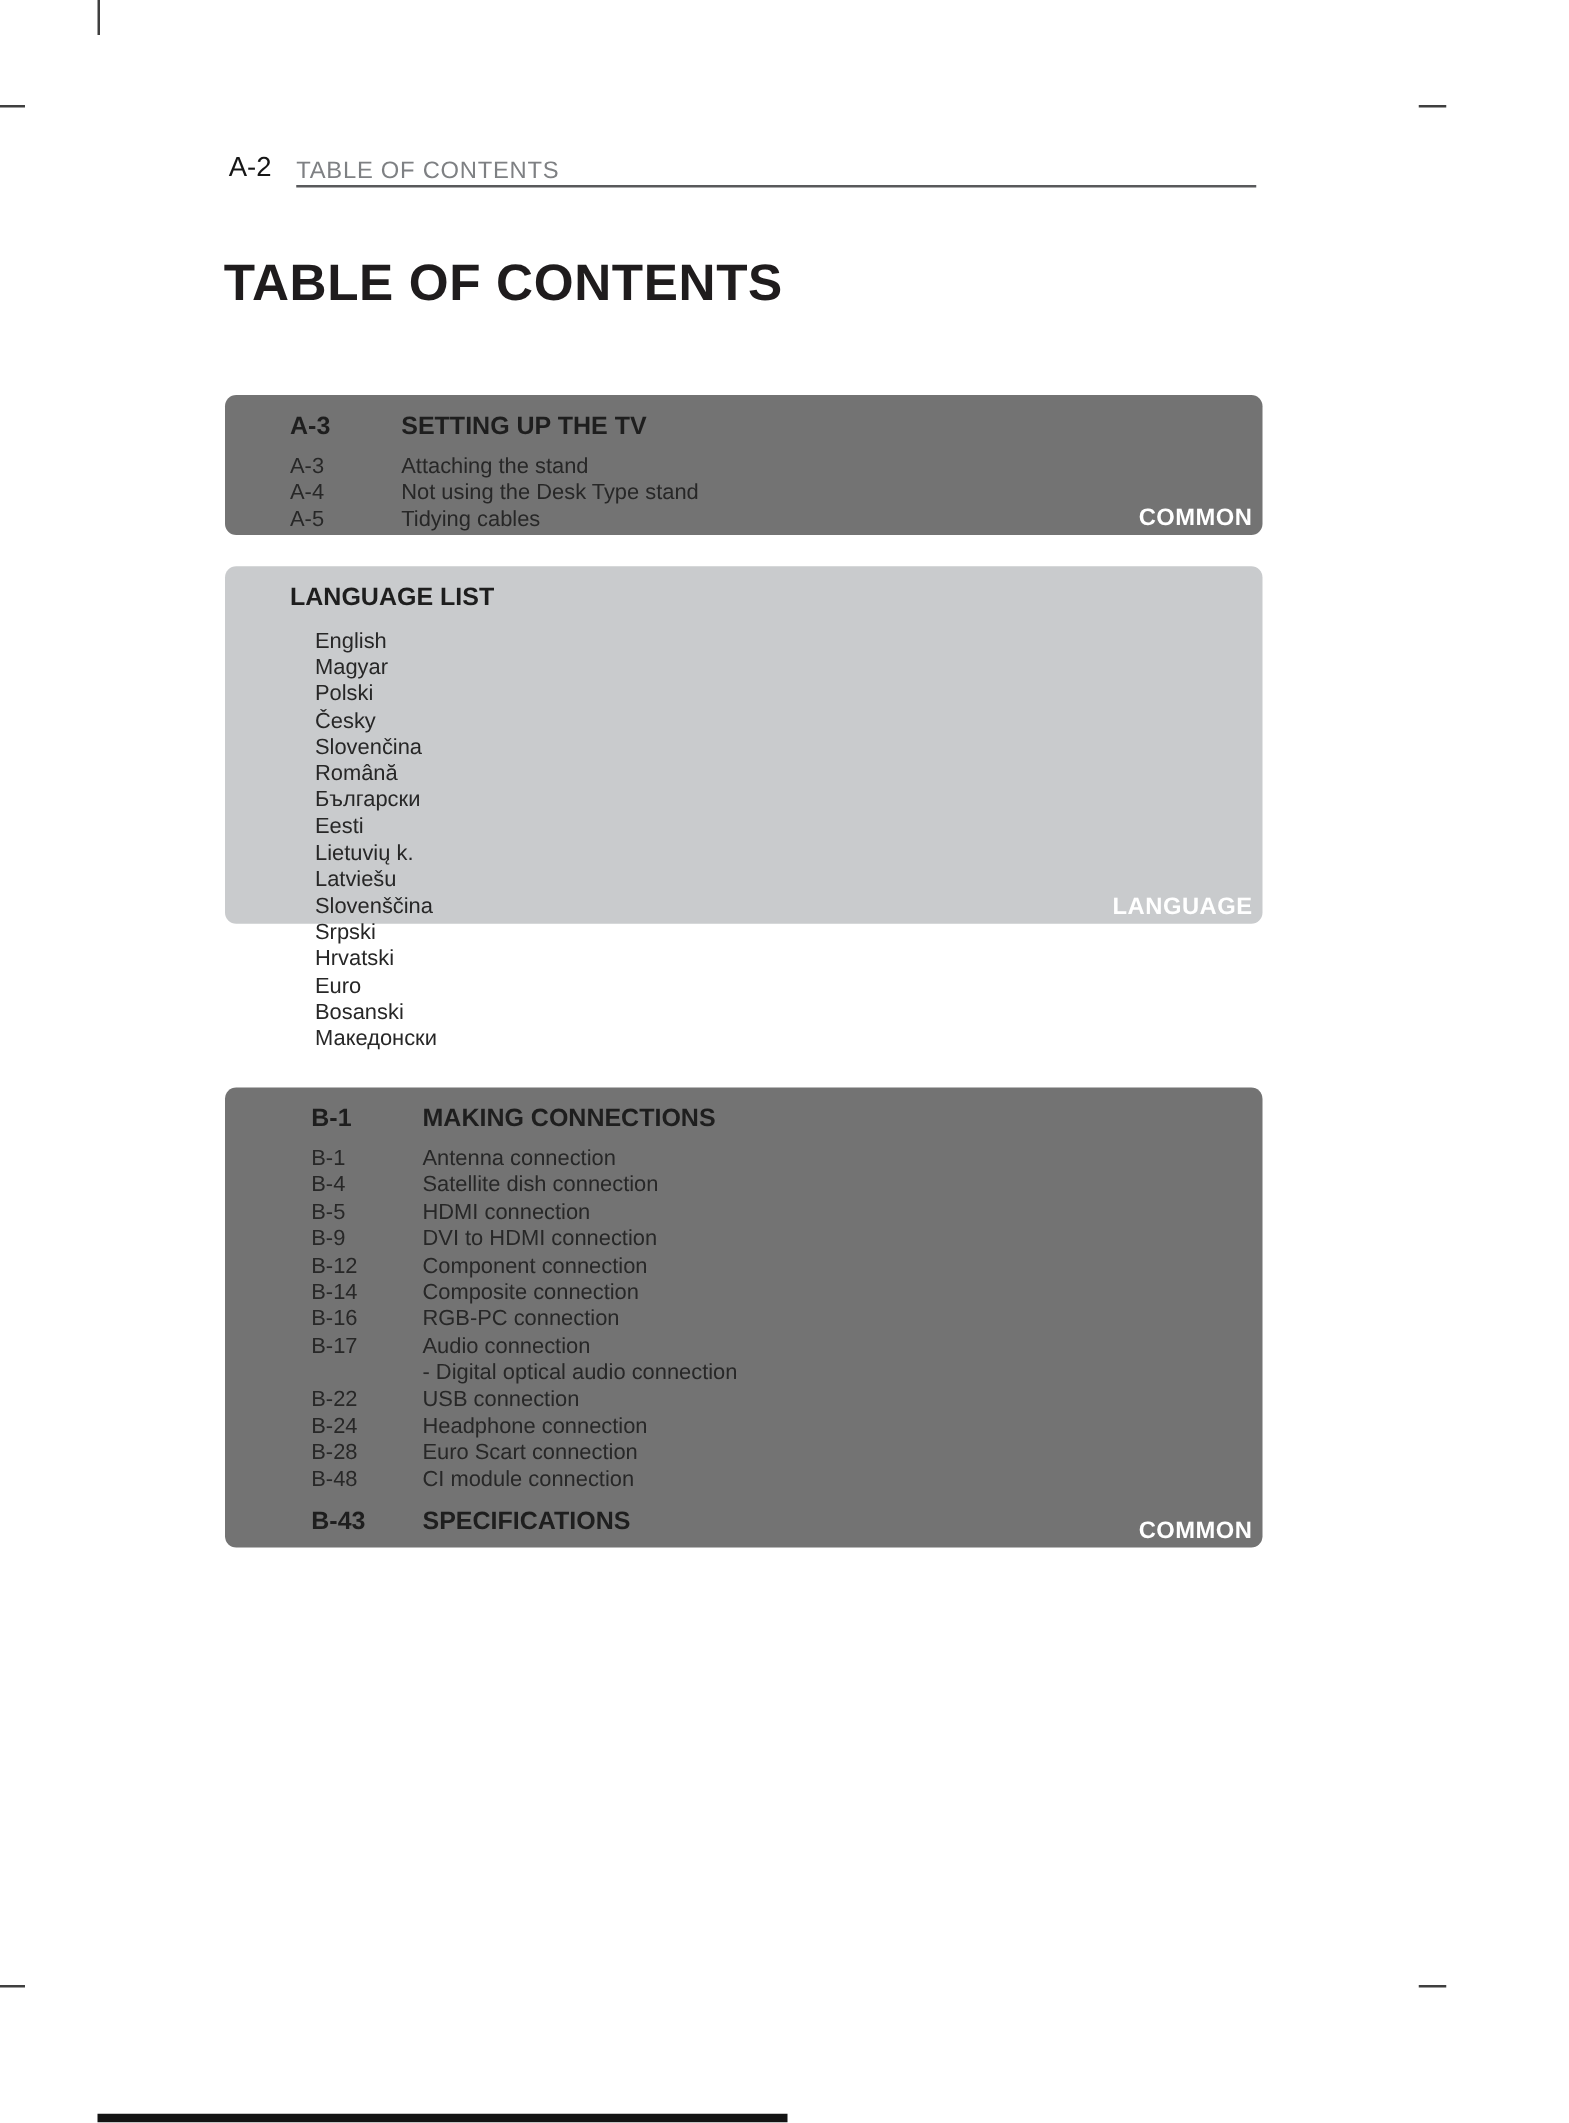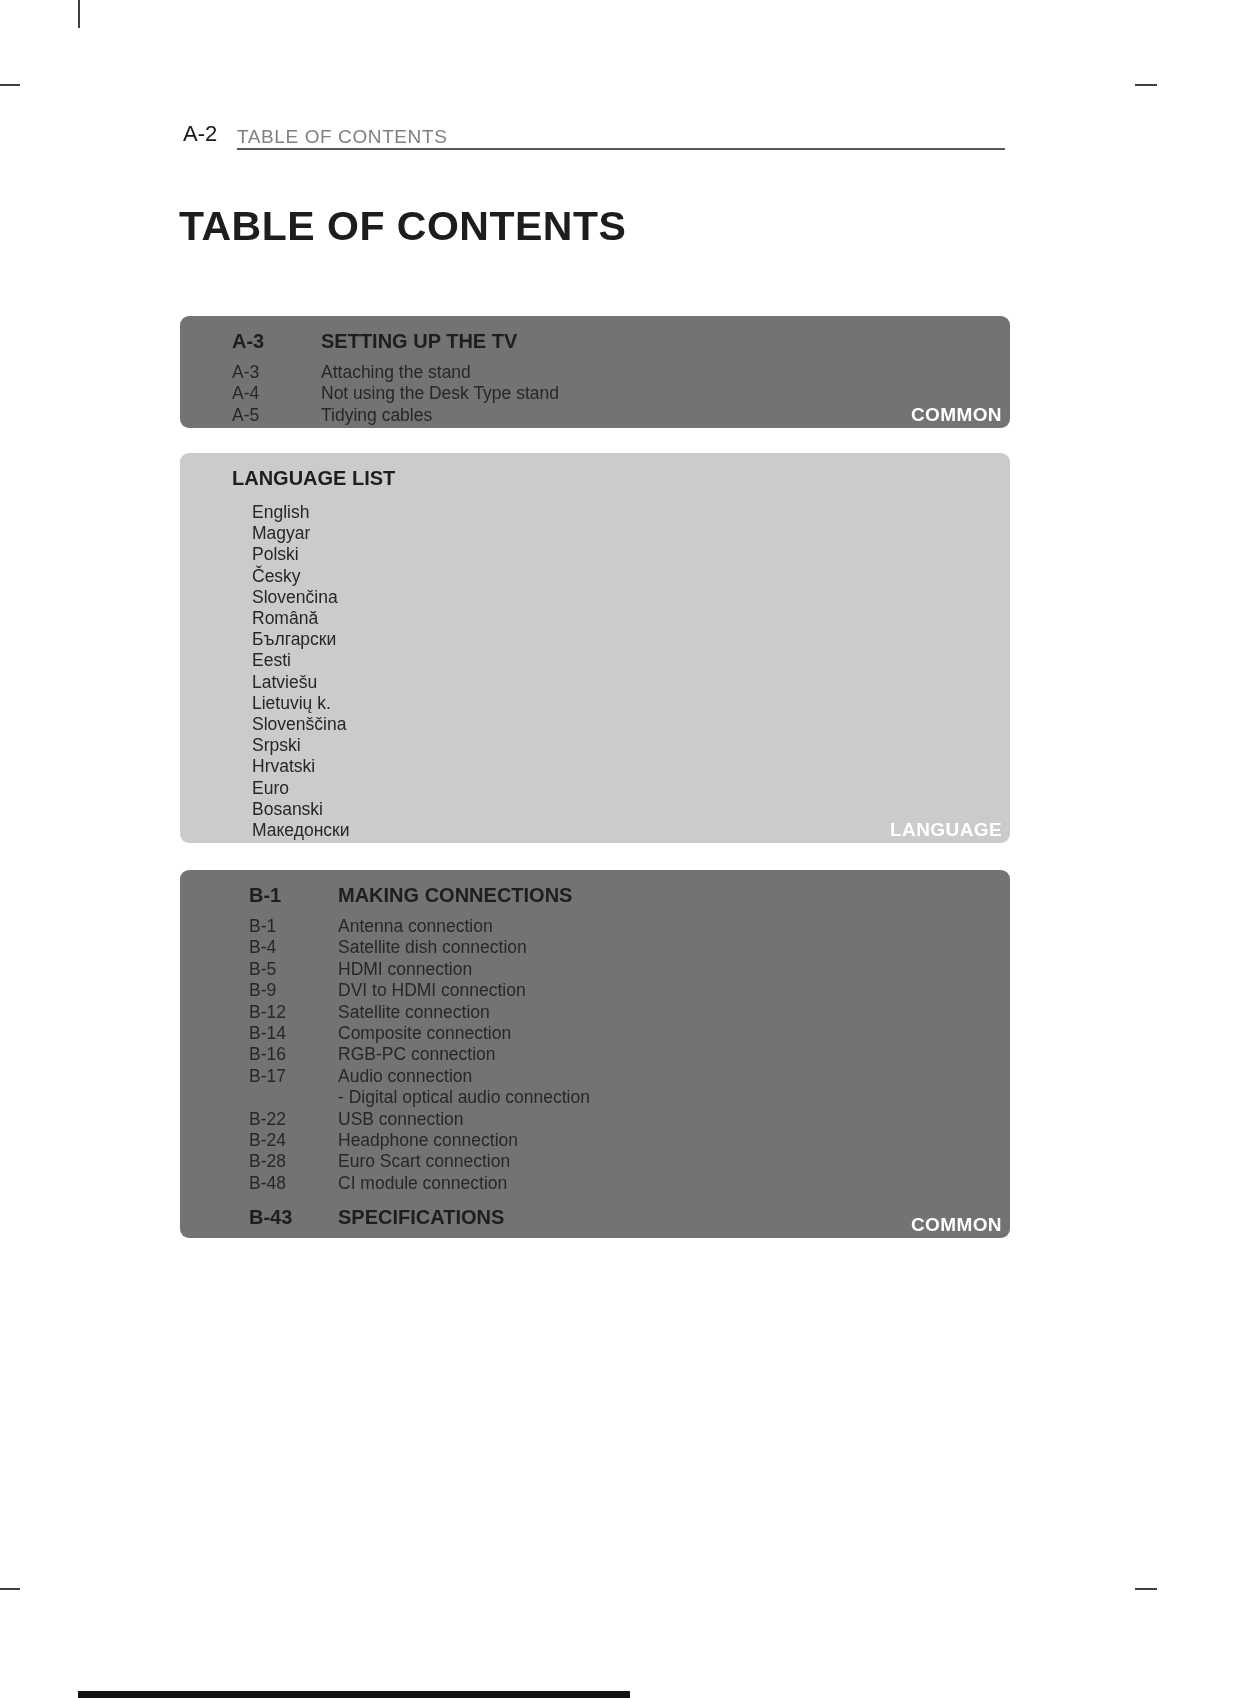--- a/index.html
+++ b/index.html
@@ -30,21 +30,21 @@
   .main-title {
     position:absolute; left:179px; top:203px;
     font-size:41px; font-weight:bold; color:#1f1c1d; letter-spacing:0.5px;
   }
 
   
   .box { position:absolute; left:180px; width:830px; border-radius:9px; }
   .box-dark  { background:#737373; }
   .box-light { background:#c9cbcd; }
   .box1 { top:316px; height:112px; }
-  .box2 { top:453px; height:390px; }
+  .box2 { top:453px; height:286px; }
   .box3 { top:870px; height:368px;padding-left:17px; }
 
   .tag {
     position:absolute; right:8px; bottom:2px;
     color:#ffffff; font-weight:bold; font-size:19px; letter-spacing:0.4px;
   }
 
   .sec-head { display:flex; padding:14px 0 0 52px; }
   .sec-code  { width:89px; font-weight:bold; font-size:20px; color:#1e1e1e; }
   .sec-title { font-weight:bold; font-size:20px; color:#1e1e1e; }
@@ -106,22 +106,22 @@
   </div>
   <div class="langs">
     <div class="lang">English</div>
     <div class="lang">Magyar</div>
     <div class="lang">Polski</div>
     <div class="lang">Česky</div>
     <div class="lang">Slovenčina</div>
     <div class="lang">Română</div>
     <div class="lang">Български</div>
     <div class="lang">Eesti</div>
+    <div class="lang">Lietuvių k.</div>
     <div class="lang">Latviešu</div>
-    <div class="lang">Lietuvių k.</div>
     <div class="lang">Slovenščina</div>
     <div class="lang">Srpski</div>
     <div class="lang">Hrvatski</div>
     <div class="lang">Euro</div>
     <div class="lang">Bosanski</div>
     <div class="lang">Македонски</div>
   </div>
   <div class="tag">LANGUAGE</div>
 </div>
 
@@ -142,21 +142,21 @@
     <div class="row">
       <span class="code">B-5</span>
       <span class="label">HDMI connection</span>
     </div>
     <div class="row">
       <span class="code">B-9</span>
       <span class="label">DVI to HDMI connection</span>
     </div>
     <div class="row">
       <span class="code">B-12</span>
-      <span class="label">Satellite connection</span>
+      <span class="label">Component connection</span>
     </div>
     <div class="row">
       <span class="code">B-14</span>
       <span class="label">Composite connection</span>
     </div>
     <div class="row">
       <span class="code">B-16</span>
       <span class="label">RGB-PC connection</span>
     </div>
     <div class="row">

